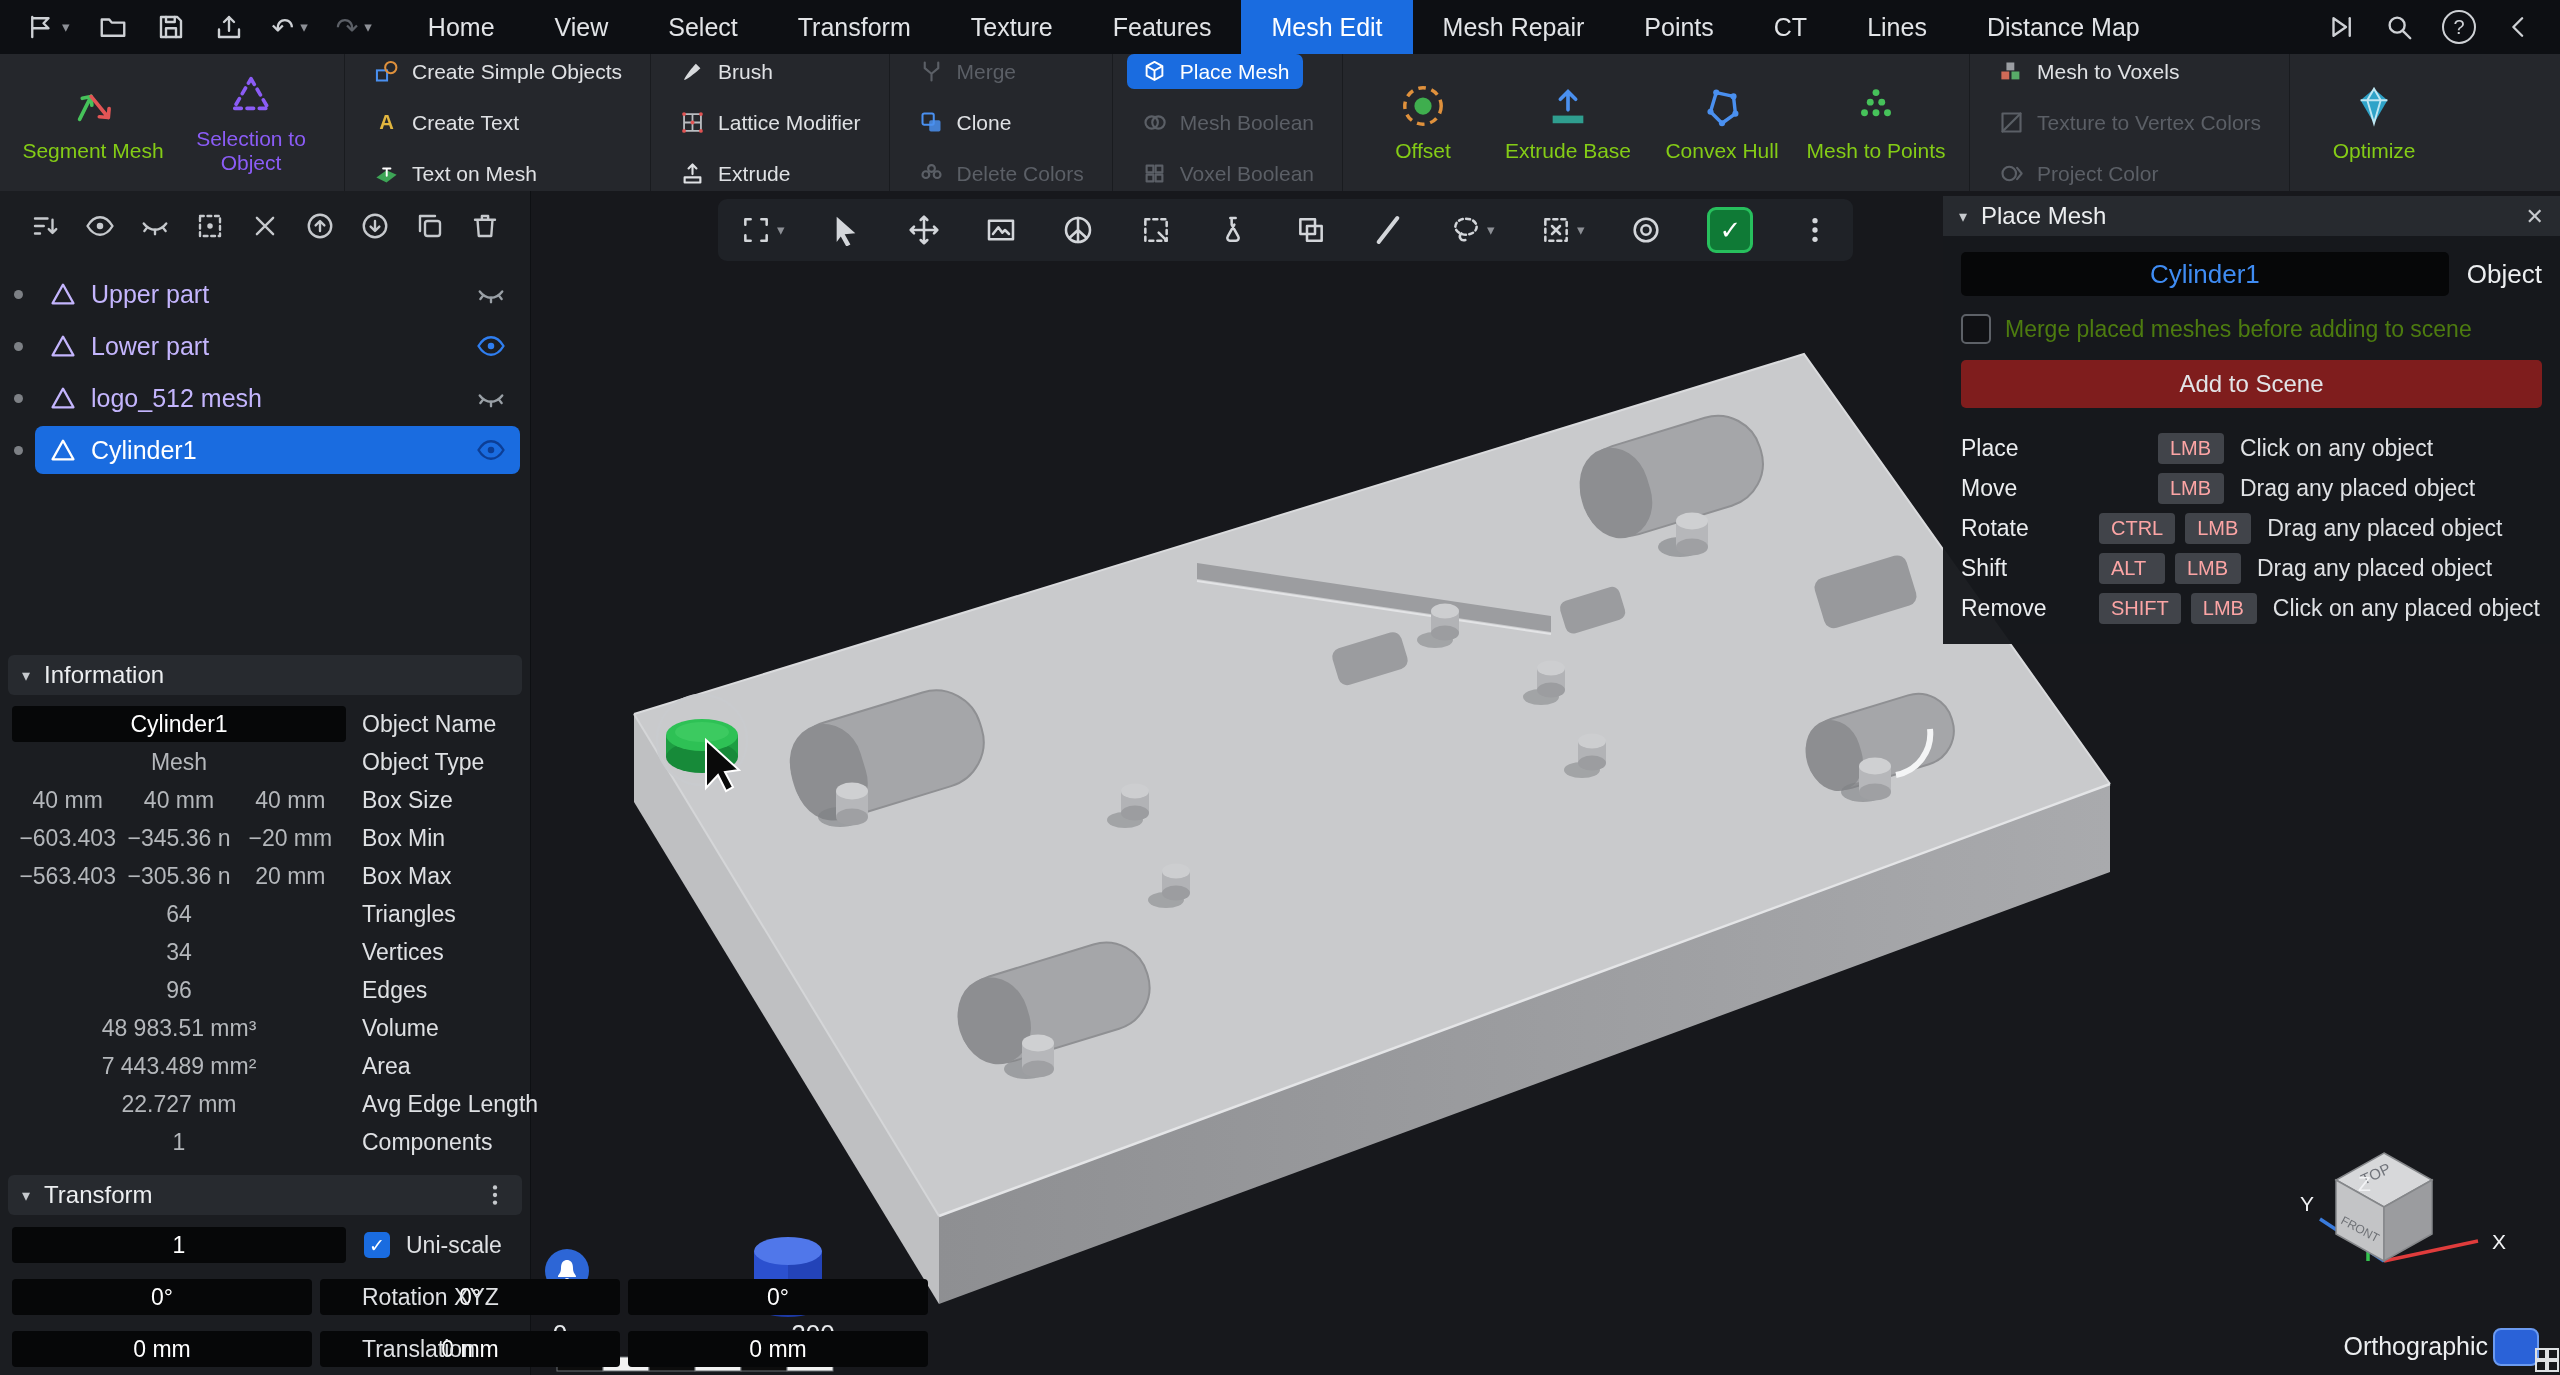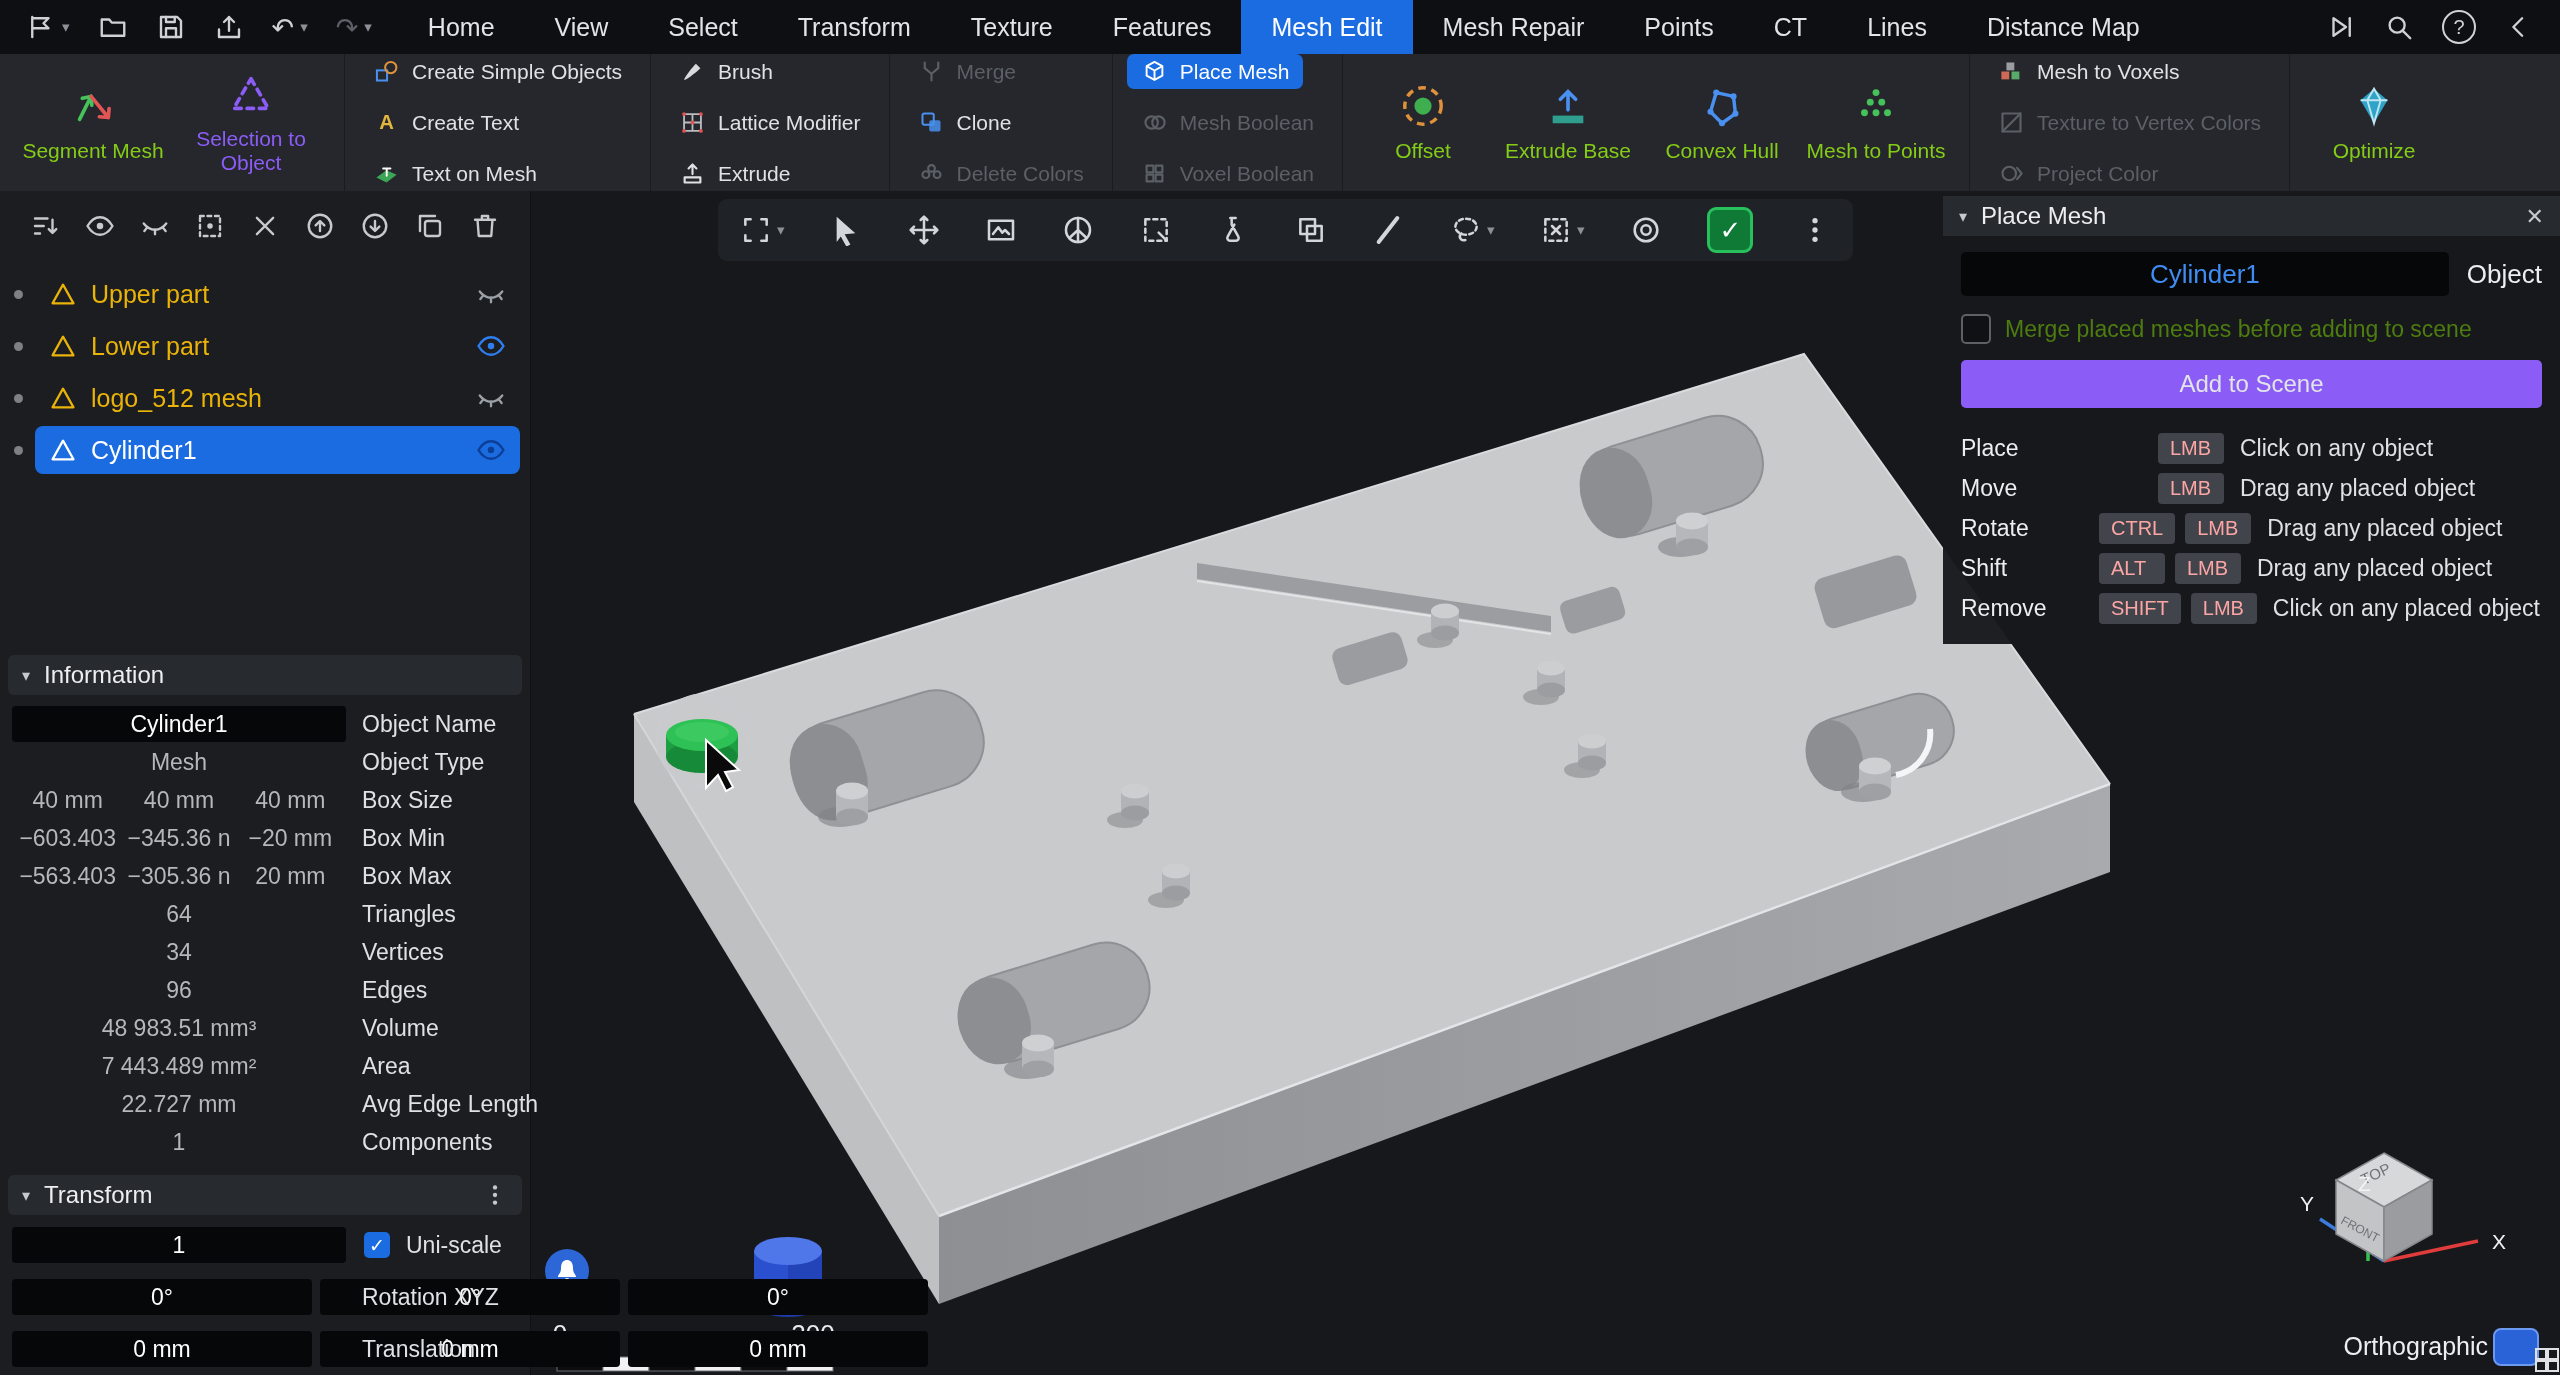--- a/index.html
+++ b/index.html
@@ -35,21 +35,21 @@
   .ritem.active{background:#1a6ce0;color:#fff;}
   .ri{width:27px;height:27px;flex:none;}
 
   
   .left-panel{position:absolute;top:191px;left:0;width:530px;bottom:0;background:#1b1d21;border-right:1px solid #0e1013;z-index:20;display:flex;flex-direction:column;}
   .lp-toolbar{height:70px;display:flex;align-items:center;justify-content:space-between;padding:0 30px;flex:none;}
   .lp-toolbar .ibtn{color:#c6c9cd;}
   .obj-list{height:384px;flex:none;padding-top:6px;}
   .obj-row{height:50px;display:flex;align-items:center;margin:2px 10px 2px 14px;}
   .obj-bullet{width:9px;height:9px;border-radius:50%;background:#7d8085;flex:none;margin-right:12px;}
-  .obj-pill{flex:1;height:48px;display:flex;align-items:center;gap:14px;padding:0 14px;border-radius:8px;font-size:25px;color:#eab308;}
+  .obj-pill{flex:1;height:48px;display:flex;align-items:center;gap:14px;padding:0 14px;border-radius:8px;font-size:25px;color:#c4b5fd;}
   .obj-pill.selected{background:#1a6ce0;color:#fff;}
   .oicon{width:28px;height:28px;flex:none;}
   .obj-eye{margin-left:auto;width:30px;height:30px;}
   .section-header{margin:4px 8px;height:40px;background:#272a2f;border-radius:6px;display:flex;align-items:center;gap:14px;padding:0 14px;font-size:24px;color:#eceef0;flex:none;}
   .sh-chev{font-size:16px;color:#c6c9cd;}
   .kebab{margin-left:auto;width:26px;height:26px;color:#c6c9cd;}
   .info-table{padding:6px 0 0 0;flex:none;}
   .vrow{display:flex;align-items:center;height:38px;}
   .vcell{width:334px;display:flex;flex:none;padding-left:12px;}
   .vcell .v{flex:1;text-align:center;color:#b4b7bb;font-size:23px;white-space:nowrap;}
@@ -76,21 +76,21 @@
   .place-panel{position:absolute;top:5px;right:0;width:617px;background:rgba(23,25,29,0.97);z-index:15;padding-bottom:16px;}
   .pp-header{height:40px;background:#272a2f;display:flex;align-items:center;gap:14px;padding:0 16px;font-size:24px;color:#eceef0;}
   .pp-close{margin-left:auto;font-size:22px;color:#c6c9cd;}
   .pp-obj-row{display:flex;align-items:center;gap:18px;margin:16px 18px 0;}
   .pp-input{flex:1;height:42px;background:#060708;border:none;border-radius:5px;color:#3f8cf3;text-align:center;
             font-family:"Liberation Sans",sans-serif;font-size:26px;outline:none;}
   .pp-obj-label{font-size:26px;color:#eceef0;}
   .pp-btn-row{display:flex;gap:16px;margin:16px 18px 0;}
   .pp-btn{flex:1;height:46px;background:#3d4046;border-radius:5px;font-size:24px;color:#e2e4e7;}
   .pp-check-row{display:flex;align-items:center;gap:14px;margin:18px 18px 0;font-size:23px;color:#4d7c0f;}
-  .pp-add{display:block;width:calc(100% - 36px);margin:16px 18px 0;height:48px;background:#8b5cf6;border-radius:5px;font-size:24px;color:#e2e4e7;}
+  .pp-add{display:block;width:calc(100% - 36px);margin:16px 18px 0;height:48px;background:#7f1d1d;border-radius:5px;font-size:24px;color:#e2e4e7;}
   .pp-shortcuts{margin:20px 18px 0;}
   .sc-row{display:grid;grid-template-columns:138px 1fr 318px;align-items:center;height:40px;font-size:23px;}
   .sc-action{color:#eceef0;}
   .sc-keys{display:flex;gap:10px;justify-content:flex-end;}
   .kbd{background:#41444a;border-radius:4px;min-width:66px;padding:0 12px;height:31px;line-height:31px;text-align:left;font-size:20px;color:#fca5a5;box-sizing:border-box;}
   .sc-desc{padding-left:16px;color:#dfe1e4;white-space:nowrap;}
 </style>
 </head>
 <body>
 

